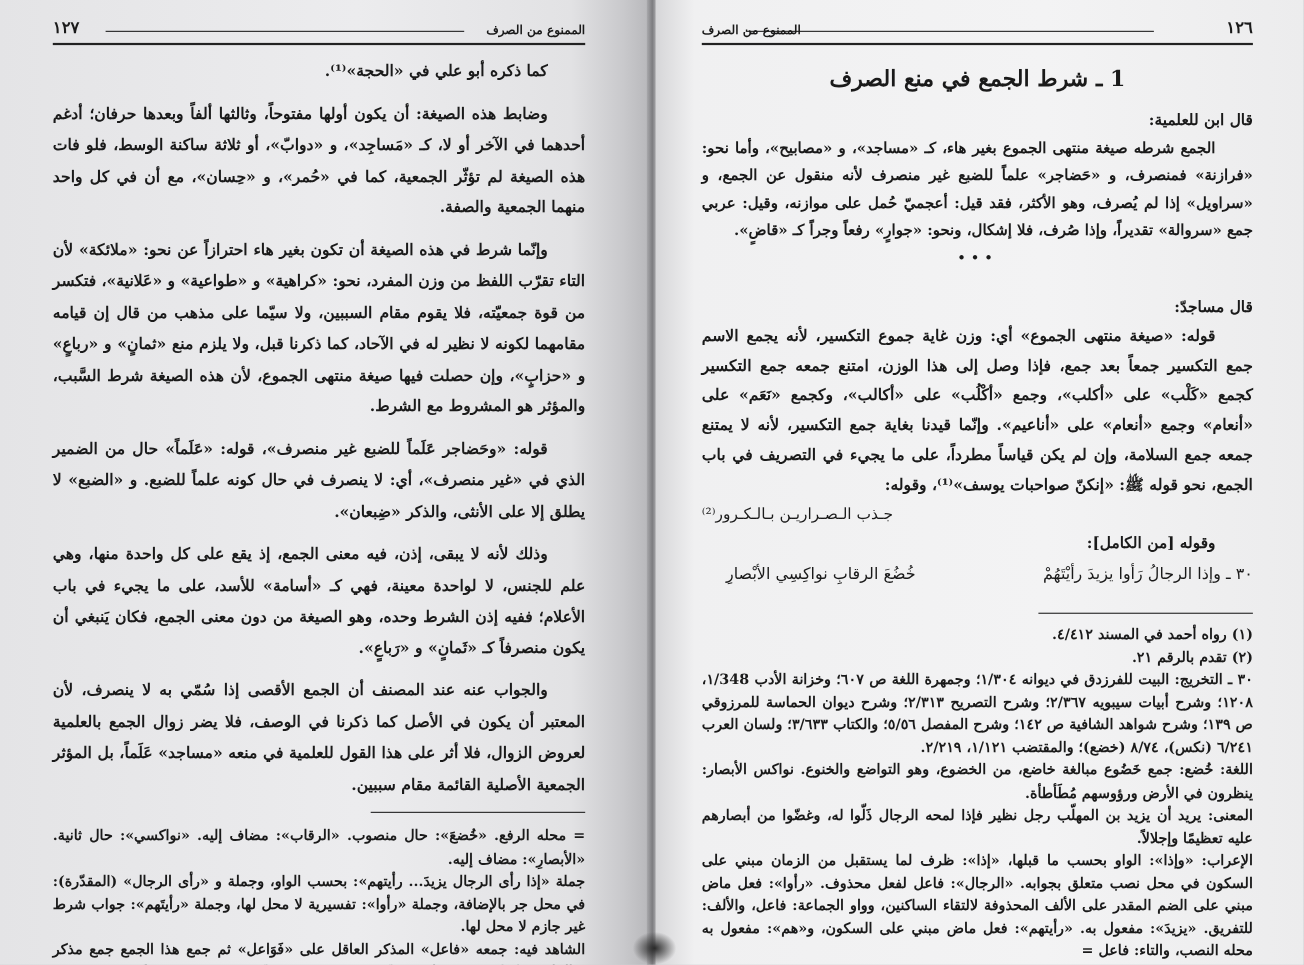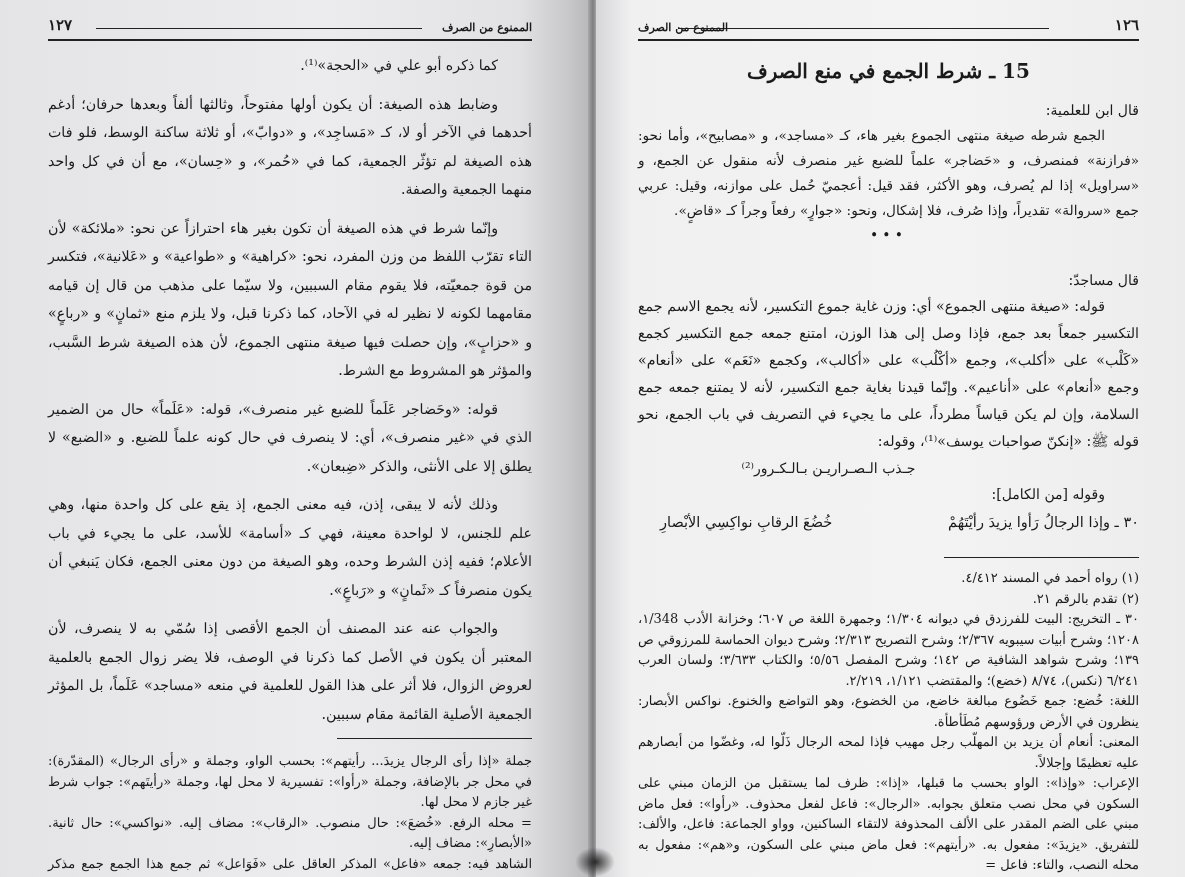--- a/index.html
+++ b/index.html
@@ -36,28 +36,28 @@
     margin-top:14px; height:20px; font-size:12px; font-weight:bold;
   }
   .running-head .title { font-size:11px; }
   .running-head .pnum { font-size:15px; font-weight:bold; letter-spacing:1px; }
   .rule-thin { height:0; border-top:1px solid #222; margin-top:-6px; margin-left:48px; margin-right:110px; }
   .rule-thick { height:0; border-top:2px solid #222; margin-top:10px; }
   .page-right .rule-thin { margin-left:40px; margin-right:90px; }
   .chapter-title {
     text-align:center; font-size:20px; font-weight:bold; margin:18px 0 14px;
   }
-  p { margin:0; }
+  p { margin:0;font-weight:bold; }
   .body-text { font-size:14.2px; line-height:28.5px; text-align:justify; }
   .indent { text-indent:34px; }
   .gap { height:10px; }
-  .quote-block { font-size:13.6px; line-height:25px; font-weight:normal; text-align:justify; }
+  .quote-block { font-size:13.6px; line-height:25px; font-weight:bold; text-align:justify; }
   .speaker { font-size:14px; line-height:26px; }
   .stars { text-align:center; font-size:14px; letter-spacing:4px; margin:4px 0 14px; }
-  .half-verse { text-align:center; font-size:14px; line-height:26px; padding-right:120px; }
+  .half-verse { text-align:left; font-size:14px; line-height:26px; padding-right:120px; }
   .verse {
     display:flex; justify-content:space-between; font-size:14.5px; line-height:30px; padding-left:22px;
   }
   .fn-rule { width:195px; border-top:1px solid #222; margin:16px 0 10px 0; }
   .page-left .fn-rule { margin:6px 0 12px auto; margin-right:0; margin-left:auto; }
   .footnotes { font-size:13px; line-height:20.5px; text-align:justify; }
   .footnotes .fn { margin:0; }
 </style>
 </head>
 <body>
@@ -78,38 +78,38 @@
   <p class="body-text indent">وإنّما شرط في هذه الصيغة أن تكون بغير هاء احترازاً عن نحو: «ملائكة» لأن التاء تقرّب اللفظ من وزن المفرد، نحو: «كراهية» و «طواعية» و «عَلانية»، فتكسر من قوة جمعيّته، فلا يقوم مقام السببين، ولا سيّما على مذهب من قال إن قيامه مقامهما لكونه لا نظير له في الآحاد، كما ذكرنا قبل، ولا يلزم منع «ثمانٍ» و «رباعٍ» و «حزابٍ»، وإن حصلت فيها صيغة منتهى الجموع، لأن هذه الصيغة شرط السَّبب، والمؤثر هو المشروط مع الشرط.</p>
   <div class="gap"></div>
   <p class="body-text indent">قوله: «وحَضاجر عَلَماً للضبع غير منصرف»، قوله: «عَلَماً» حال من الضمير الذي في «غير منصرف»، أي: لا ينصرف في حال كونه علماً للضبع. و «الضبع» لا يطلق إلا على الأنثى، والذكر «ضِبعان».</p>
   <div class="gap"></div>
   <p class="body-text indent">وذلك لأنه لا يبقى، إذن، فيه معنى الجمع، إذ يقع على كل واحدة منها، وهي علم للجنس، لا لواحدة معينة، فهي كـ «أسامة» للأسد، على ما يجيء في باب الأعلام؛ ففيه إذن الشرط وحده، وهو الصيغة من دون معنى الجمع، فكان يَنبغي أن يكون منصرفاً كـ «ثَمانٍ» و «رَباعٍ».</p>
   <div class="gap"></div>
   <p class="body-text indent">والجواب عنه عند المصنف أن الجمع الأقصى إذا سُمّي به لا ينصرف، لأن المعتبر أن يكون في الأصل كما ذكرنا في الوصف، فلا يضر زوال الجمع بالعلمية لعروض الزوال، فلا أثر على هذا القول للعلمية في منعه «مساجد» عَلَماً، بل المؤثر الجمعية الأصلية القائمة مقام سببين.</p>
 
   <div class="fn-rule" style="margin:10px 0 12px auto;"></div>
   <div class="footnotes">
+    <p class="fn">= محله الرفع. «خُضعَ»: حال منصوب. «الرقاب»: مضاف إليه. «نواكسي»: حال ثانية. «الأبصارِ»: مضاف إليه.</p>
     <p class="fn">جملة «إذا رأى الرجال يزيدَ... رأيتهم»: بحسب الواو، وجملة و «رأى الرجال» (المقدّرة): في محل جر بالإضافة، وجملة «رأوا»: تفسيرية لا محل لها، وجملة «رأيتَهم»: جواب شرط غير جازم لا محل لها.</p>
-    <p class="fn">= محله الرفع. «خُضعَ»: حال منصوب. «الرقاب»: مضاف إليه. «نواكسي»: حال ثانية. «الأبصارِ»: مضاف إليه.</p>
     <p class="fn">الشاهد فيه: جمعه «فاعل» المذكر العاقل على «فَوَاعل» ثم جمع هذا الجمع جمع مذكر سالمًا، وهذا واضح في قوله: «نواكسي» فهو جمع «نواكس» وهذه جمع «ناكس».</p>
     <p class="fn">(١) الحجة: كتاب لأبي علي الفارسيّ، وهو في توجيه القراءات السبع.</p>
   </div>
 </div>
 
 <div class="gutter"></div>
 
 <div class="page page-right">
   <div class="running-head">
     <span class="pnum">١٢٦</span>
     <span class="title">الممنوع من الصرف</span>
   </div>
   <div class="rule-thin"></div>
   <div class="rule-thick"></div>
 
-  <div class="chapter-title">15 ـ شرط الجمع في منع الصرف</div>
+  <div class="chapter-title">1 ـ شرط الجمع في منع الصرف</div>
 
   <p class="speaker">قال ابن للعلمية:</p>
   <p class="quote-block indent">الجمع شرطه صيغة منتهى الجموع بغير هاء، كـ «مساجد»، و «مصابيح»، وأما نحو: «فرازنة» فمنصرف، و «حَضاجر» علماً للضبع غير منصرف لأنه منقول عن الجمع، و «سراويل» إذا لم يُصرف، وهو الأكثر، فقد قيل: أعجميّ حُمل على موازنه، وقيل: عربي جمع «سروالة» تقديراً، وإذا صُرف، فلا إشكال، ونحو: «جوارٍ» رفعاً وجراً كـ «قاضٍ».</p>
 
   <div class="stars">•••</div>
   <div style="height:10px"></div>
 
   <p class="speaker">قال مساجدّ:</p>
   <p class="body-text indent" style="line-height:27px;">قوله: «صيغة منتهى الجموع» أي: وزن غاية جموع التكسير، لأنه يجمع الاسم جمع التكسير جمعاً بعد جمع، فإذا وصل إلى هذا الوزن، امتنع جمعه جمع التكسير كجمع «كَلْب» على «أكلب»، وجمع «أكْلُب» على «أكالب»، وكجمع «نَعَم» على «أنعام» وجمع «أنعام» على «أناعيم». وإنّما قيدنا بغاية جمع التكسير، لأنه لا يمتنع جمعه جمع السلامة، وإن لم يكن قياساً مطرداً، على ما يجيء في التصريف في باب الجمع، نحو قوله ﷺ: «إنكنّ صواحبات يوسف»⁽¹⁾، وقوله:</p>
   <div class="half-verse">جـذب الـصـراريـن بـالـكـرور⁽²⁾</div>
@@ -121,18 +121,18 @@
     </span>
     <span>خُضُعَ الرقابِ نواكِسِي الأبْصارِ</span>
   </div>
 
   <div class="fn-rule" style="margin:20px 0 10px auto;"></div>
   <div class="footnotes">
     <p class="fn">(١) رواه أحمد في المسند ٤/٤١٢.</p>
     <p class="fn">(٢) تقدم بالرقم ٢١.</p>
     <p class="fn">٣٠ ـ التخريج: البيت للفرزدق في ديوانه ١/٣٠٤؛ وجمهرة اللغة ص ٦٠٧؛ وخزانة الأدب ١/348، ١٢٠٨؛ وشرح أبيات سيبويه ٢/٣٦٧؛ وشرح التصريح ٢/٣١٣؛ وشرح ديوان الحماسة للمرزوقي ص ١٣٩؛ وشرح شواهد الشافية ص ١٤٢؛ وشرح المفصل ٥/٥٦؛ والكتاب ٣/٦٣٣؛ ولسان العرب ٦/٢٤١ (نكس)، ٨/٧٤ (خضع)؛ والمقتضب ١/١٢١، ٢/٢١٩.</p>
     <p class="fn">اللغة: خُضع: جمع خَضُوع مبالغة خاضع، من الخضوع، وهو التواضع والخنوع. نواكس الأبصار: ينظرون في الأرض ورؤوسهم مُطَأطأة.</p>
-    <p class="fn">المعنى: أنعام أن يزيد بن المهلّب رجل مهيب فإذا لمحه الرجال ذَلّوا له، وغضّوا من أبصارهم عليه تعظيمًا وإجلالاً.</p>
+    <p class="fn">المعنى: يريد أن يزيد بن المهلّب رجل نظير فإذا لمحه الرجال ذَلّوا له، وغضّوا من أبصارهم عليه تعظيمًا وإجلالاً.</p>
     <p class="fn">الإعراب: «وإذا»: الواو بحسب ما قبلها، «إذا»: ظرف لما يستقبل من الزمان مبني على السكون في محل نصب متعلق بجوابه. «الرجال»: فاعل لفعل محذوف. «رأوا»: فعل ماض مبني على الضم المقدر على الألف المحذوفة لالتقاء الساكنين، وواو الجماعة: فاعل، والألف: للتفريق. «يزيدَ»: مفعول به. «رأيتهم»: فعل ماض مبني على السكون، و«هم»: مفعول به محله النصب، والتاء: فاعل =</p>
   </div>
 </div>
 
 <div class="bottom-shadow"></div>
 
 </body></html>

